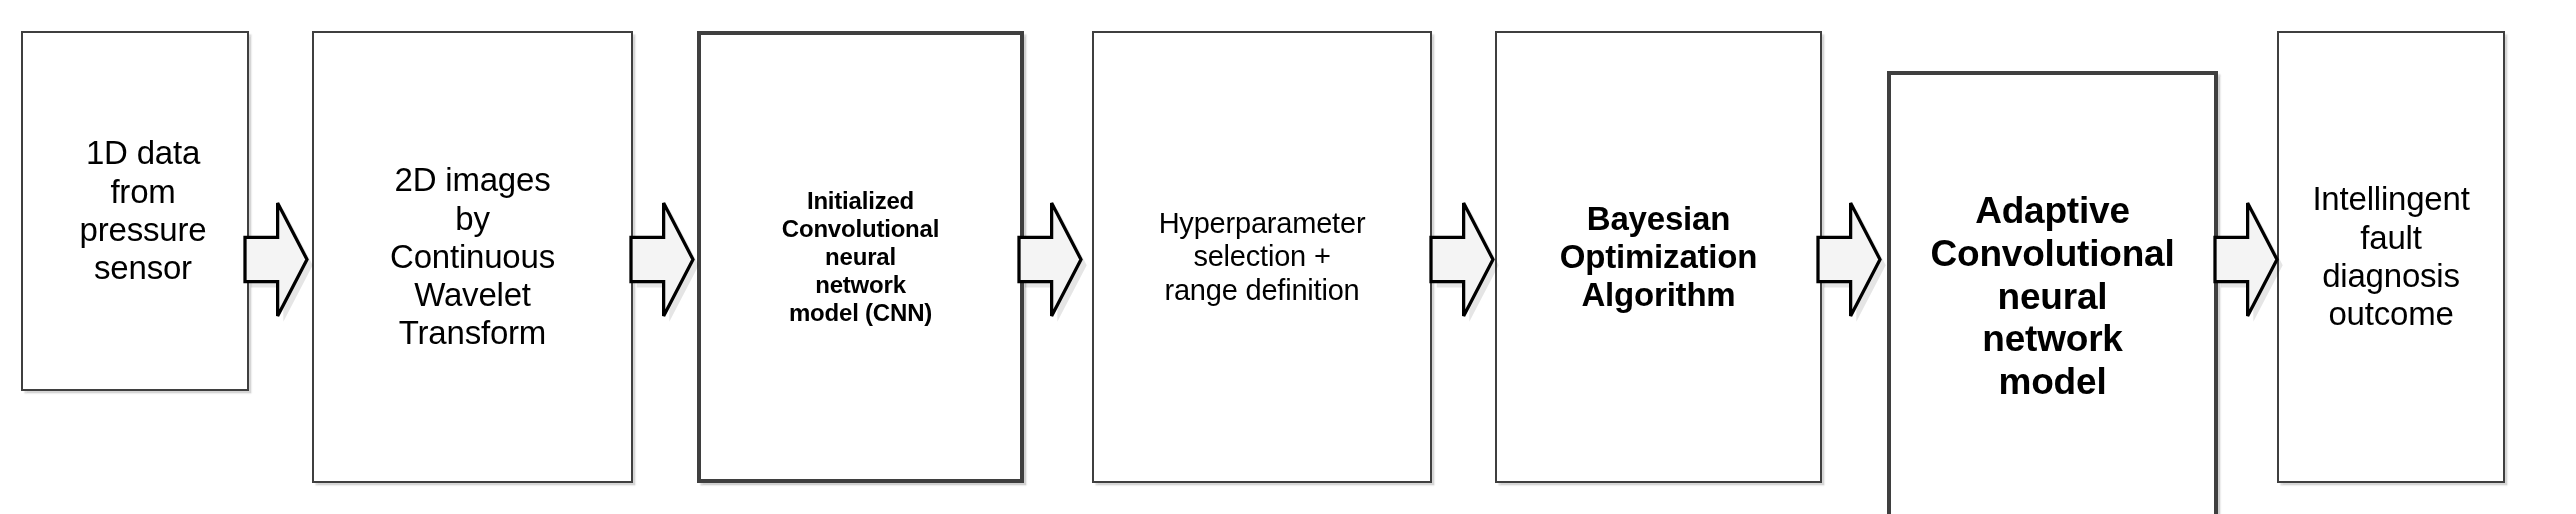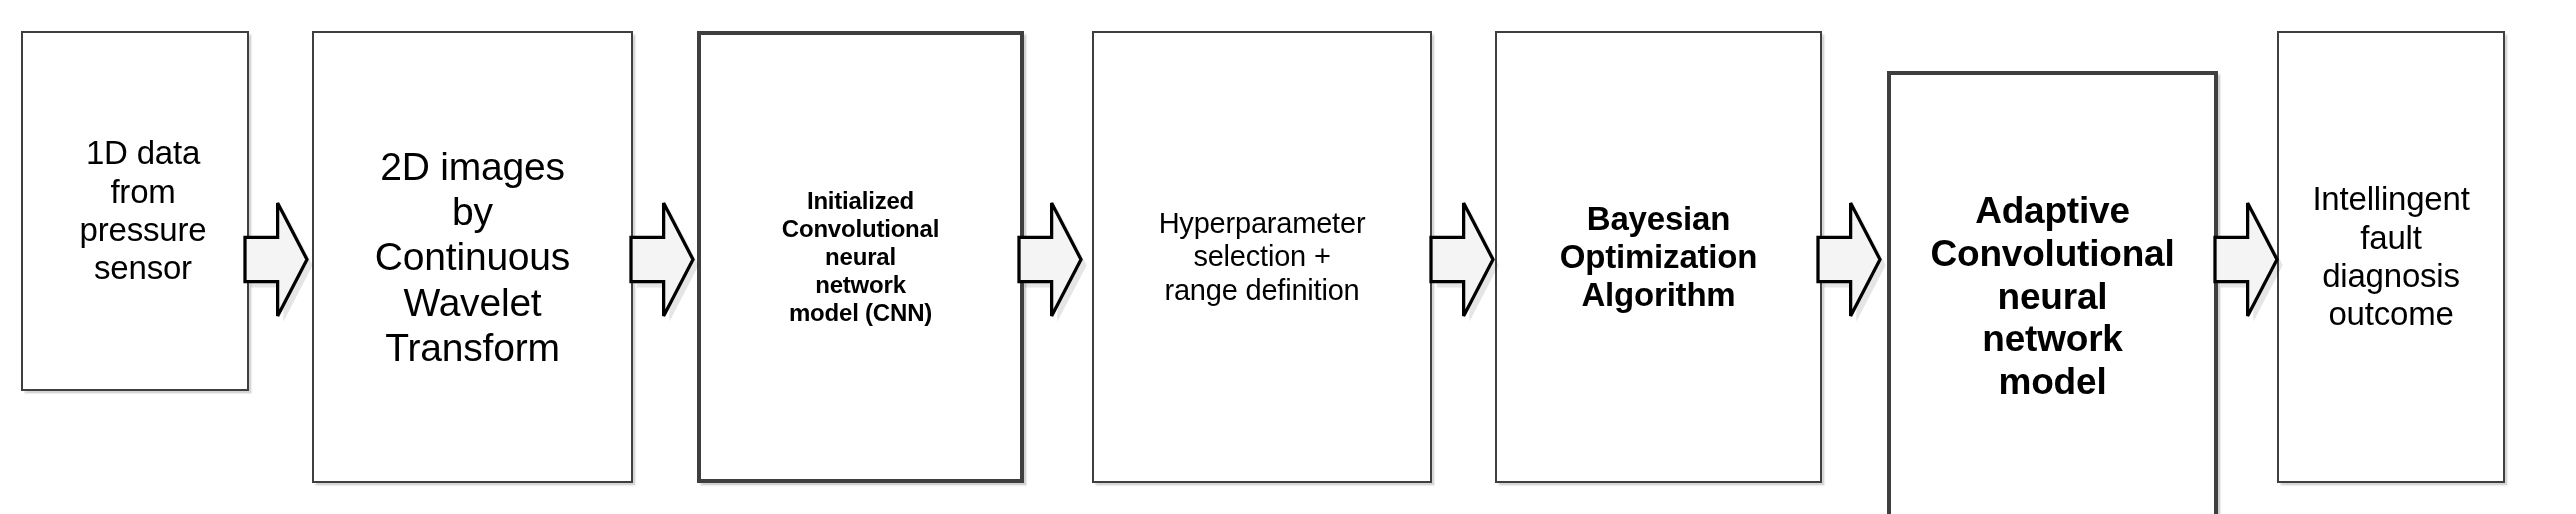--- a/index.html
+++ b/index.html
@@ -60,21 +60,21 @@
 
 <div id="canvas">
 
   <div class="flow-box thin w-reg" id="box-0" style="left: 21px; top: 31px; width: 228px; height: 360px; font-size: 33px; padding-left: 16px;">
     <span class="box-text">1D data
 from
 pressure
 sensor</span>
   </div>
 
-  <div class="flow-box thin w-reg" id="box-1" style="left: 312px; top: 31px; width: 321px; height: 452px; font-size: 39px;">
+  <div class="flow-box thin w-reg" id="box-1" style="left: 312px; top: 31px; width: 321px; height: 452px; font-size: 33px;">
     <span class="box-text">2D images
 by
 Continuous
 Wavelet
 Transform</span>
   </div>
 
   <div class="flow-box thick w-bold" id="box-2" style="left: 697px; top: 31px; width: 327px; height: 452px; font-size: 24px;">
     <span class="box-text">Initialized
 Convolutional

